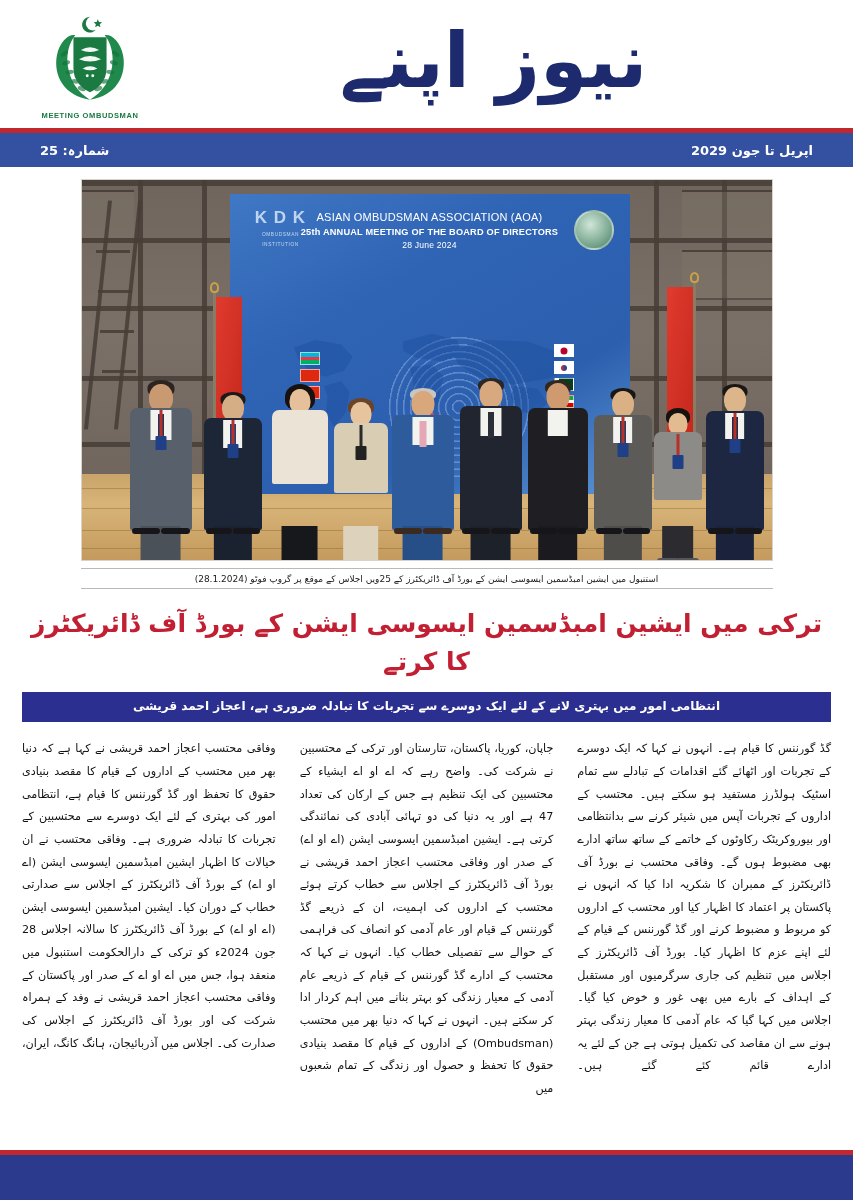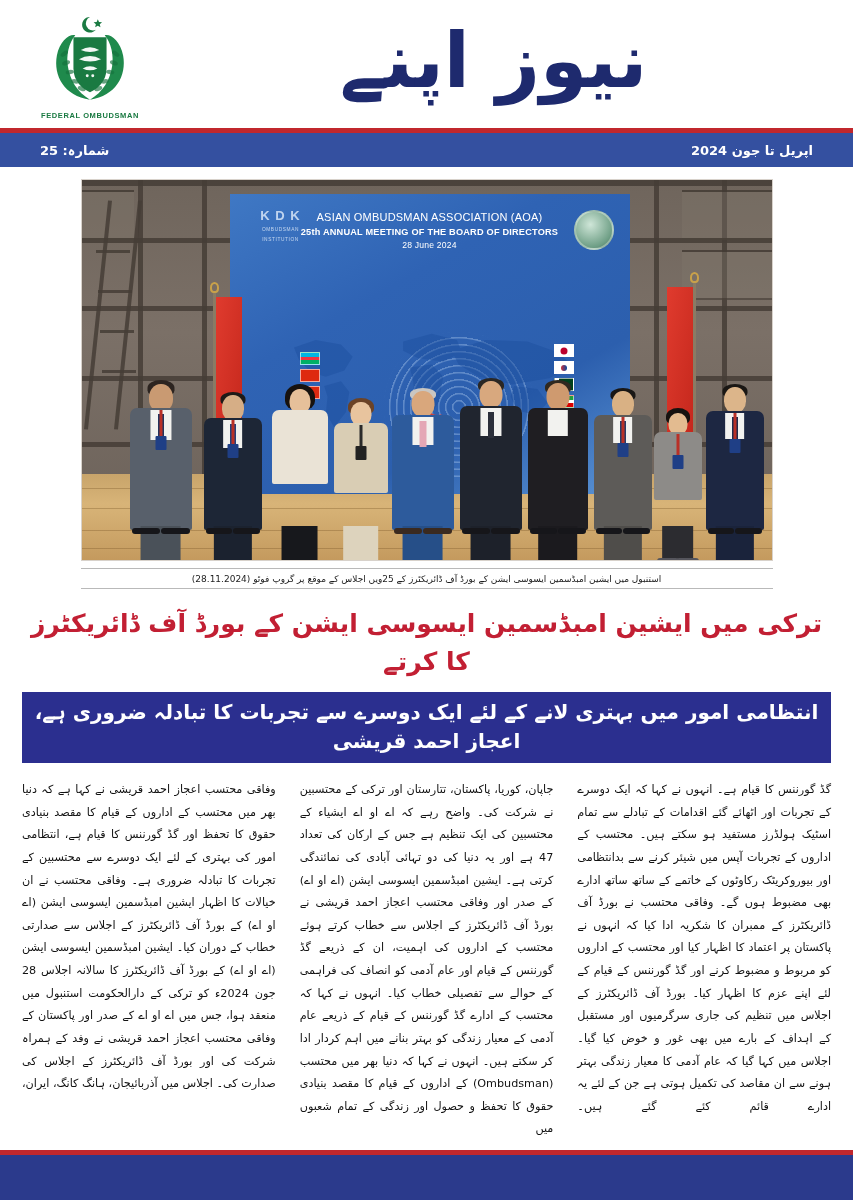--- a/index.html
+++ b/index.html
@@ -196,21 +196,21 @@
   .kdk {
     position: absolute;
     left: 22px;
     top: 14px;
     width: 58px;
     text-align: center;
     color: rgba(225,236,250,0.80);
     font-family: "Liberation Sans", sans-serif;
   }
   .kdk-mark {
-    font-size: 13px;
+    font-size: 17px;
     font-weight: bold;
     letter-spacing: 1px;
   }
   .kdk-sub { font-size: 4.8px; letter-spacing: .6px; margin-top: 3px; line-height:1.5; }
 
   .aoa-emblem {
     position: absolute;
     right: 16px;
     top: 16px;
     width: 40px; height: 40px;
@@ -347,21 +347,21 @@
     padding: 0 26px;
   }
 
   .subhead-bar {
     margin: 12px 22px 0 22px;
     background: #2b2f8f;
     color: #ffffff;
     text-align: center;
     direction: rtl;
     font-family: "DejaVu Sans", sans-serif;
-    font-size: 20px;
+    font-size: 12px;
     font-weight: bold;
     padding: 6px 10px 7px 10px;
     line-height: 1.45;
   }
 
   
   .columns {
     display: flex;
     flex-direction: row-reverse;
     direction: rtl;
@@ -425,29 +425,29 @@
 
           <g fill="#ffffff" opacity="0.95">
             <path d="M40 38 q10 -6 20 0 q-10 4 -20 0 z"></path>
             <path d="M38 48 q12 -7 24 0 q-12 5 -24 0 z"></path>
             <path d="M42 58 q8 -5 16 0 q-8 4 -16 0 z"></path>
             <circle cx="47" cy="66" r="1.6"></circle>
             <circle cx="53" cy="66" r="1.6"></circle>
           </g>
         </svg>
       </div>
-      <div class="crest-label">FEDERAL OMBUDSMAN</div>
+      <div class="crest-label">MEETING OMBUDSMAN</div>
     </div>
 
     <div class="masthead-title">نیوز اپنے</div>
   </div>
 
   <div class="rule-red"></div>
   <div class="banner">
-    <div class="banner-text">اپریل تا جون 2024</div>
+    <div class="banner-text">اپریل تا جون 2029</div>
     <div class="banner-spacer"></div>
     <div class="banner-text">شمارہ: 25</div>
   </div>
 
   <div class="photo-wrap">
     <div class="photo">
 
       <div class="wall"></div>
 
       <div class="wall-beam" style="left:0;top:0;width:100%;height:6px;"></div>
@@ -648,21 +648,21 @@
         <div class="p-badge" style="top:55px;"></div>
         <div class="p-legs" style="background:#1a233b;"></div>
         <div class="p-shoe" style="left:2px;"></div>
           <div class="p-shoe" style="right:2px;"></div>
       </div>
 
     </div>
   </div>
 
   <div class="caption-rule"></div>
-  <div class="caption">استنبول میں ایشین امبڈسمین ایسوسی ایشن کے بورڈ آف ڈائریکٹرز کے 25ویں اجلاس کے موقع پر گروپ فوٹو (28.11.2024)</div>
+  <div class="caption">استنبول میں ایشین امبڈسمین ایسوسی ایشن کے بورڈ آف ڈائریکٹرز کے 25ویں اجلاس کے موقع پر گروپ فوٹو (28.1.2024)</div>
 
   <div class="headline">ترکی میں ایشین امبڈسمین ایسوسی ایشن کے بورڈ آف ڈائریکٹرز کا کرتے</div>
 
   <div class="subhead-bar">انتظامی امور میں بہتری لانے کے لئے ایک دوسرے سے تجربات کا تبادلہ ضروری ہے، اعجاز احمد قریشی</div>
 
   <div class="columns">
     <div class="col">وفاقی محتسب اعجاز احمد قریشی نے کہا ہے کہ دنیا بھر میں محتسب کے اداروں کے قیام کا مقصد بنیادی حقوق کا تحفظ اور گڈ گورننس کا قیام ہے، انتظامی امور کی بہتری کے لئے ایک دوسرے سے محتسبین کے تجربات کا تبادلہ ضروری ہے۔ وفاقی محتسب نے ان خیالات کا اظہار ایشین امبڈسمین ایسوسی ایشن (اے او اے) کے بورڈ آف ڈائریکٹرز کے اجلاس سے صدارتی خطاب کے دوران کیا۔ ایشین امبڈسمین ایسوسی ایشن (اے او اے) کے بورڈ آف ڈائریکٹرز کا سالانہ اجلاس 28 جون 2024ء کو ترکی کے دارالحکومت استنبول میں منعقد ہوا، جس میں اے او اے کے صدر اور پاکستان کے وفاقی محتسب اعجاز احمد قریشی نے وفد کے ہمراہ شرکت کی اور بورڈ آف ڈائریکٹرز کے اجلاس کی صدارت کی۔ اجلاس میں آذربائیجان، ہانگ کانگ، ایران،</div>
     <div class="col">جاپان، کوریا، پاکستان، تتارستان اور ترکی کے محتسبین نے شرکت کی۔ واضح رہے کہ اے او اے ایشیاء کے محتسبین کی ایک تنظیم ہے جس کے ارکان کی تعداد 47 ہے اور یہ دنیا کی دو تہائی آبادی کی نمائندگی کرتی ہے۔ ایشین امبڈسمین ایسوسی ایشن (اے او اے) کے صدر اور وفاقی محتسب اعجاز احمد قریشی نے بورڈ آف ڈائریکٹرز کے اجلاس سے خطاب کرتے ہوئے محتسب کے اداروں کی اہمیت، ان کے ذریعے گڈ گورننس کے قیام اور عام آدمی کو انصاف کی فراہمی کے حوالے سے تفصیلی خطاب کیا۔ انہوں نے کہا کہ محتسب کے ادارے گڈ گورننس کے قیام کے ذریعے عام آدمی کے معیار زندگی کو بہتر بنانے میں اہم کردار ادا کر سکتے ہیں۔ انہوں نے کہا کہ دنیا بھر میں محتسب (Ombudsman) کے اداروں کے قیام کا مقصد بنیادی حقوق کا تحفظ و حصول اور زندگی کے تمام شعبوں میں</div>
     <div class="col">گڈ گورننس کا قیام ہے۔ انہوں نے کہا کہ ایک دوسرے کے تجربات اور اٹھائے گئے اقدامات کے تبادلے سے تمام اسٹیک ہولڈرز مستفید ہو سکتے ہیں۔ محتسب کے اداروں کے تجربات آپس میں شیئر کرنے سے بدانتظامی اور بیوروکریٹک رکاوٹوں کے خاتمے کے ساتھ ساتھ ادارے بھی مضبوط ہوں گے۔ وفاقی محتسب نے بورڈ آف ڈائریکٹرز کے ممبران کا شکریہ ادا کیا کہ انہوں نے پاکستان پر اعتماد کا اظہار کیا اور محتسب کے اداروں کو مربوط و مضبوط کرنے اور گڈ گورننس کے قیام کے لئے اپنے عزم کا اظہار کیا۔ بورڈ آف ڈائریکٹرز کے اجلاس میں تنظیم کی جاری سرگرمیوں اور مستقبل کے اہداف کے بارے میں بھی غور و خوض کیا گیا۔ اجلاس میں کہا گیا کہ عام آدمی کا معیار زندگی بہتر ہونے سے ان مقاصد کی تکمیل ہوتی ہے جن کے لئے یہ ادارے قائم کئے گئے ہیں۔</div>
   </div>

